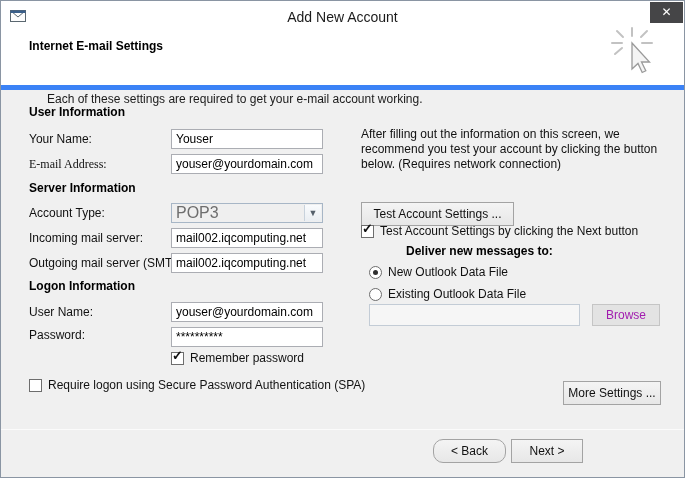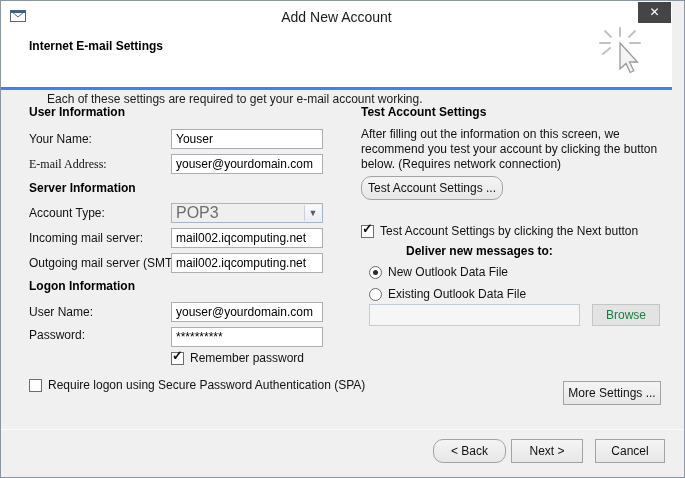--- a/index.html
+++ b/index.html
@@ -7,22 +7,22 @@
   body { font-family:"Liberation Sans", sans-serif; }
 
   .window {
     position:relative; width:685px; height:478px;
     background:#f0f0f0; border:1px solid #8a95a3;
     overflow:hidden;
   }
 
   
   .top-white {
-    position:absolute; left:0; top:0; right:12px; height:89px;
-    background:#ffffff; border-bottom:3px solid #3b82f6;
+    position:absolute; left:0; top:0; right:0; height:89px;
+    background:#ffffff; border-bottom:5px solid #3b82f6;
   }
   .window-title {
     position:absolute; left:0; right:0; top:8px;
     text-align:center; font-size:14px; color:#1b1b1b;
   }
   .app-icon { position:absolute; left:8px; top:6px; width:18px; height:18px; }
   .close-button {
     position:absolute; right:1px; top:1px; width:33px; height:21px;
     background:#454547; color:#ffffff; font-size:12px; line-height:21px;
     text-align:center; cursor:default;
@@ -59,21 +59,21 @@
   }
 
   .btn {
     position:absolute; height:24px;
     background:linear-gradient(#f4f4f4,#e7e7e7);
     border:1px solid #a3a3a3;
     font-family:"Liberation Sans", sans-serif; font-size:12px; color:#111;
     cursor:default;
   }
   .btn.disabled {
-    background:#e3e3e3; border-color:#c5c5c5; color:#15803d;
+    background:#e3e3e3; border-color:#c5c5c5; color:#a21caf;
   }
 
   .checkrow {
     position:absolute; display:flex; align-items:center; gap:6px;
     font-size:12px; color:#111; cursor:default; white-space:nowrap;
   }
   .cb {
     width:13px; height:13px; background:#fff; border:1px solid #6d6d6d;
     position:relative; flex:0 0 auto;
   }
@@ -170,25 +170,24 @@
     <span>Remember password</span>
   </div>
 
   <div class="checkrow" style="left:28px; top:377px;">
     <span class="cb">
       
     </span>
     <span>Require logon using Secure Password Authentication (SPA)</span>
   </div>
 
-  <div class="sect" style="left:360px; top:104px;">Test Account Settings</div>
 
   <div class="desc">After filling out the information on this screen, we recommend you test your account by clicking the button below. (Requires network connection)</div>
 
-  <button class="btn" style="left:360px; top:175px; width:142px;border-radius:10px;">Test Account Settings ...</button>
+  <button class="btn" style="left:360px; top:201px; width:153px;">Test Account Settings ...</button>
 
   <div class="checkrow" style="left:360px; top:223px;">
     <span class="cb">
       <span class="check">✓</span>
     </span>
     <span>Test Account Settings by clicking the Next button</span>
   </div>
 
   <div class="sect" style="left:360px; top:243px;padding-left:45px;">Deliver new messages to:</div>
 
@@ -208,14 +207,13 @@
 
   <input class="txt disabled" style="left: 368px; top: 303px; width: 211px; height: 22px;" type="text" disabled="" value="">
   <button class="btn disabled" style="left:591px; top:303px; width:68px; height:22px;" disabled="">Browse</button>
 
   <button class="btn" style="left:562px; top:380px; width:98px;">More Settings ...</button>
 
   <div class="footer-divider"></div>
 
   <button class="btn" style="left:432px; top:438px; width:73px;border-radius:10px;">&lt; Back</button>
   <button class="btn" style="left:510px; top:438px; width:72px;">Next &gt;</button>
-  <button class="btn" style="left:594px; top:438px; width:70px;">Cancel</button>
 </div>
 
 </body></html>

